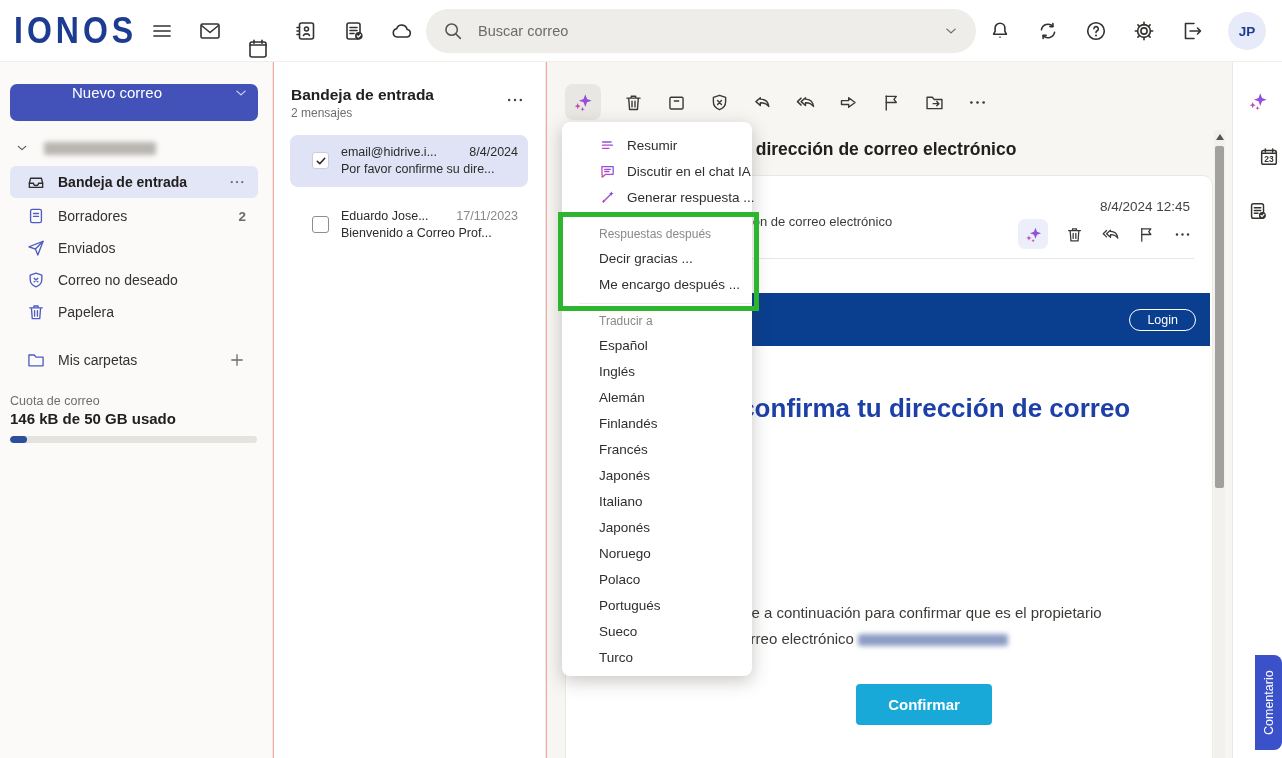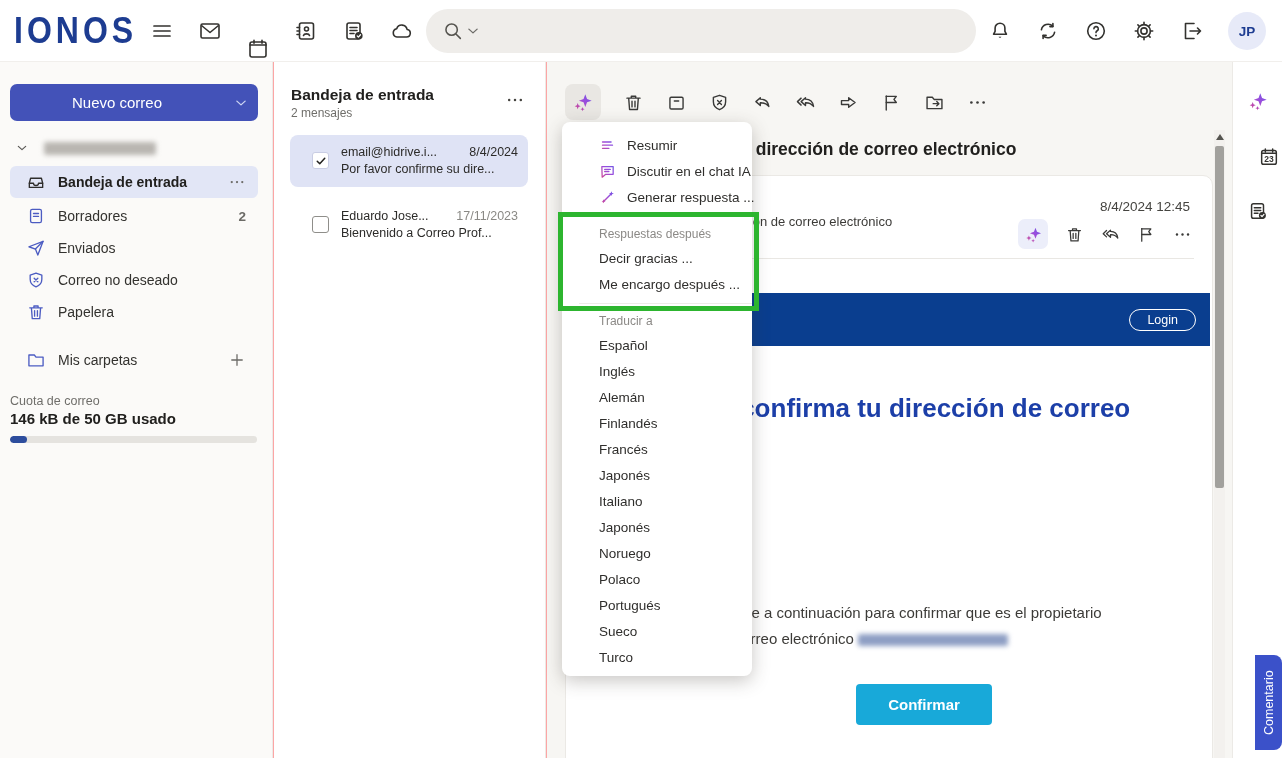--- a/index.html
+++ b/index.html
@@ -17,21 +17,21 @@
   .cal-wrap { position:relative;margin-left:11px; }
   .cal-num { position:absolute; left:0; right:0; top:9px; text-align:center; font-size:9px; font-weight:700; color:#33322f; }
   .searchbar { position:absolute; left:426px; top:9px; width:550px; height:44px; background:#efedea; border-radius:22px; display:flex; align-items:center; padding:0 16px; }
   .searchbar svg { flex:0 0 auto; }
   .searchbar input { flex:1; margin-left:14px; border:none; outline:none; background:transparent; font-size:14.5px; color:#3a3a38; font-family:"Liberation Sans", sans-serif; }
   .searchbar input::placeholder { color:#6d6c68; }
   .avatar { position:absolute; right:16px; top:12px; width:38px; height:38px; border-radius:50%; background:#e7eaf8; color:#1d3c91; font-size:13.5px; font-weight:700; display:flex; align-items:center; justify-content:center; cursor:pointer; }
 
   
   .sidebar { position:absolute; top:62px; left:0; width:273px; bottom:0; background:#fbfaf8; border-right:1px solid #eceae6; z-index:5; }
-  .new-mail { position:absolute; left:10px; top:22px; width:248px; height:37px; background:#4352b8; border-radius:7px; color:#fff; display:flex; align-items:center; cursor:pointer; }
+  .new-mail { position:absolute; left:10px; top:22px; width:248px; height:37px; background:#4352b8; border-radius:7px; color:#fff; display:flex; cursor:pointer; }
   .new-mail .nm-label { flex:1; text-align:center; font-size:15px; }
   .new-mail .nm-chev { width:34px; display:flex; justify-content:center; color:#cdd4f2; }
   .account-row { position:absolute; left:14px; top:78px; display:flex; align-items:center; gap:14px; color:#5a5956; }
   .redacted { background:#b9b6b1; border-radius:2px; filter:blur(2.5px); }
   .folder { position:absolute; left:10px; width:248px; height:32px; display:flex; align-items:center; border-radius:6px; cursor:pointer; font-size:14px; color:#33322f; }
   .folder .f-ic { width:20px; height:20px; margin:0 12px 0 16px; color:#4c5cc2; }
   .folder.selected { background:#e2e6f6; font-weight:700; color:#21201e; }
   .folder.selected .f-ic { color:#2f2e2c; }
   .folder .f-label { flex:1; }
   .folder .f-end { margin-right:12px; color:#6b6a66; display:flex; align-items:center; }
@@ -315,20 +315,21 @@
         <use href="#i-tasks"></use>
       </svg>
     <svg class="tb-ic ic" style="left:390px">
         <use href="#i-cloud"></use>
       </svg>
 
     <div class="searchbar">
       <svg class="ic" width="22" height="22" style="color:#55544f">
           <use href="#i-search"></use>
         </svg>
+      <input type="text" placeholder="Buscar correo" style="">
       <svg class="ic" width="18" height="18" style="color:#6d6c68">
           <use href="#i-chev"></use>
         </svg>
     </div>
 
     <svg class="tb-ic ic" style="left:988px">
         <use href="#i-bell"></use>
       </svg>
     <svg class="tb-ic ic" style="left:1036px">
         <use href="#i-sync"></use>

